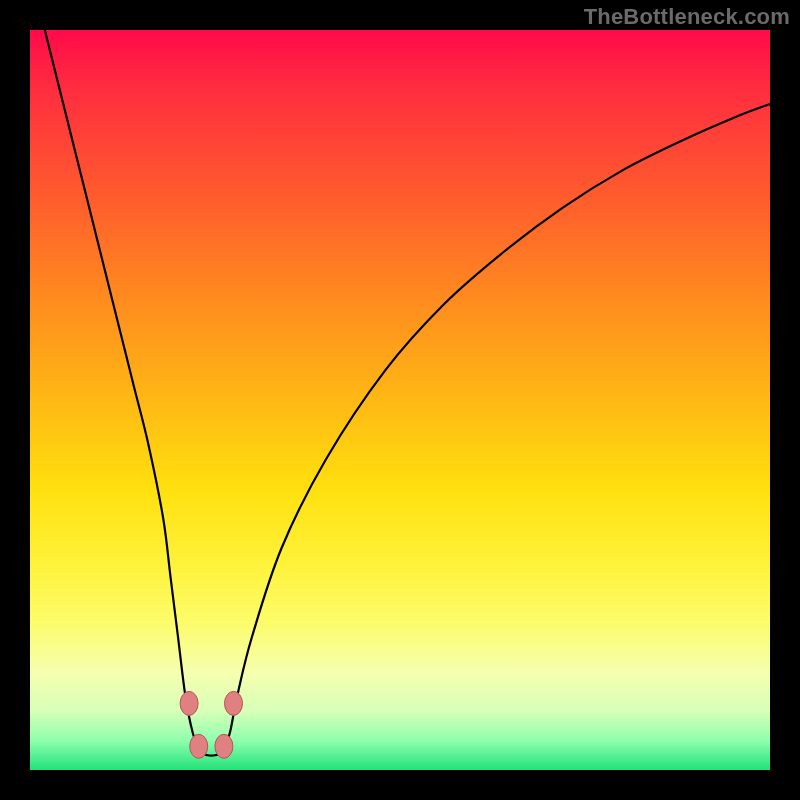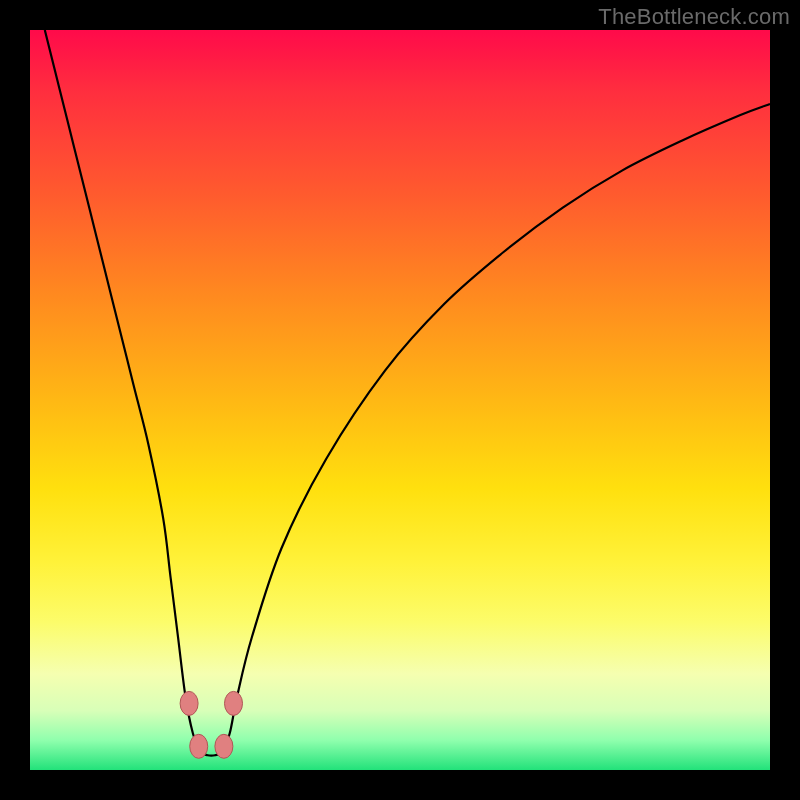--- a/index.html
+++ b/index.html
@@ -38,21 +38,21 @@
       #22e27a 100%
     );
   }
   .watermark {
     position: absolute;
     top: 4px;
     right: 10px;
     color: #6a6a6a;
     font-size: 22px;
     letter-spacing: 0.2px;
-    font-weight: 400;
+    font-weight: 700;
     user-select: none;
     margin-left: 8px;
   }
   svg.curve {
     position: absolute;
     left: 0;
     top: 0;
     width: 740px;
     height: 740px;
     overflow: visible;

